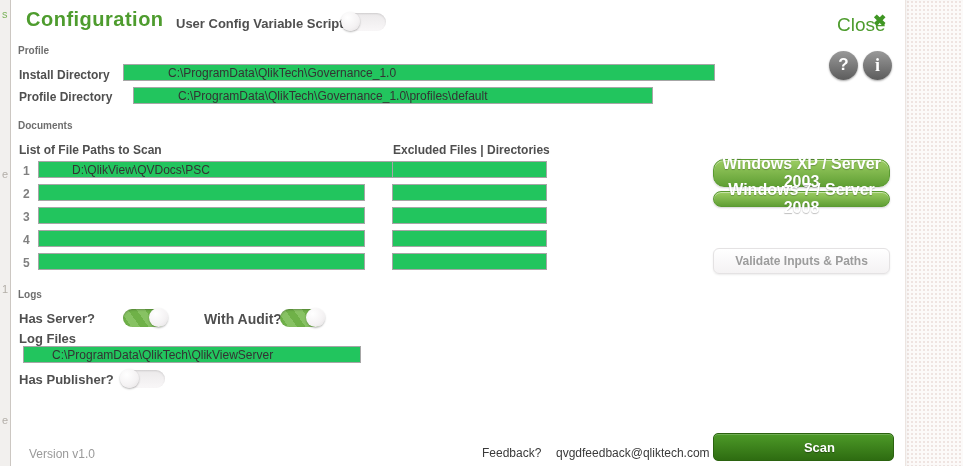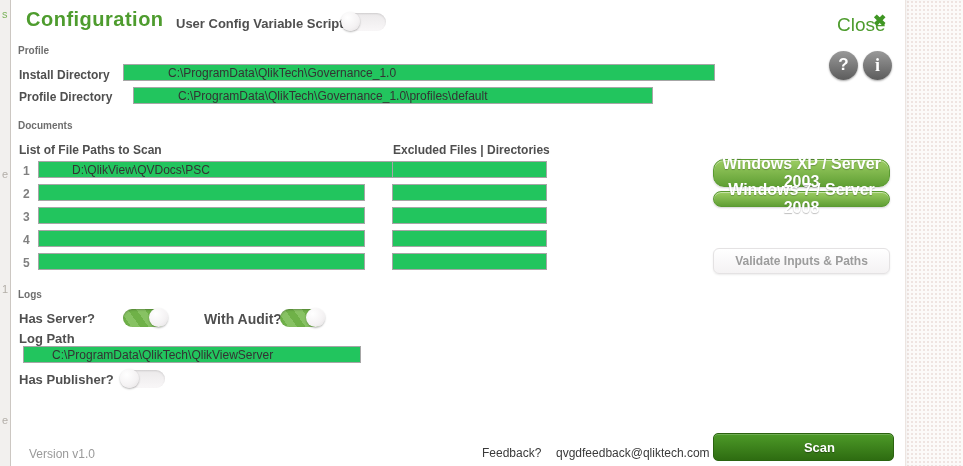--- a/index.html
+++ b/index.html
@@ -189,21 +189,21 @@
 
 <div class="abs section-heading" style="left:18px; top:289px;">Logs</div>
 <div class="abs field-label" style="left:19px; top:311px; font-size:13px;">Has Server?</div>
 <div class="toggle on" style="left:123px; top:309px;">
   <div class="knob"></div>
 </div>
 <div class="abs field-label" style="left:204px; top:311px; font-size:14px;">With Audit?</div>
 <div class="toggle on" style="left:280px; top:309px;">
   <div class="knob"></div>
 </div>
-<div class="abs field-label" style="left:19px; top:331px; font-size:13px;">Log Path</div>
+<div class="abs field-label" style="left:19px; top:331px; font-size:13px;">Log Files</div>
 <input class="field pad28" style="left: 23px; top: 346px; width: 338px;" value="C:\ProgramData\QlikTech\QlikViewServer">
 <div class="abs field-label" style="left:19px; top:372px; font-size:13px;">Has Publisher?</div>
 <div class="toggle off" style="left:121px; top:370px;">
   <div class="knob"></div>
 </div>
 
 <div class="abs footer-muted" style="left:29px; top:447px;">Version v1.0</div>
 <div class="abs footer-dark" style="left:482px; top:446px;">Feedback?</div>
 <div class="abs footer-dark" style="left:556px; top:446px;">qvgdfeedback@qliktech.com</div>
 <button class="btn btn-scan" style="left:713px; top:433px; width:181px; height:28px;">Scan</button>

